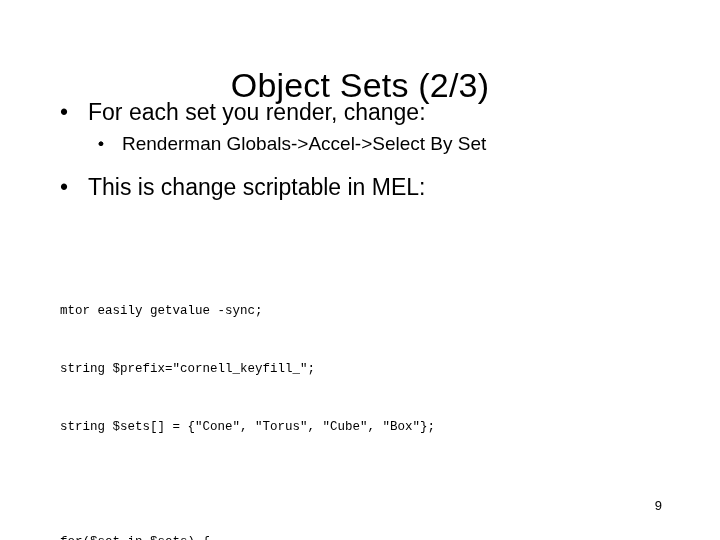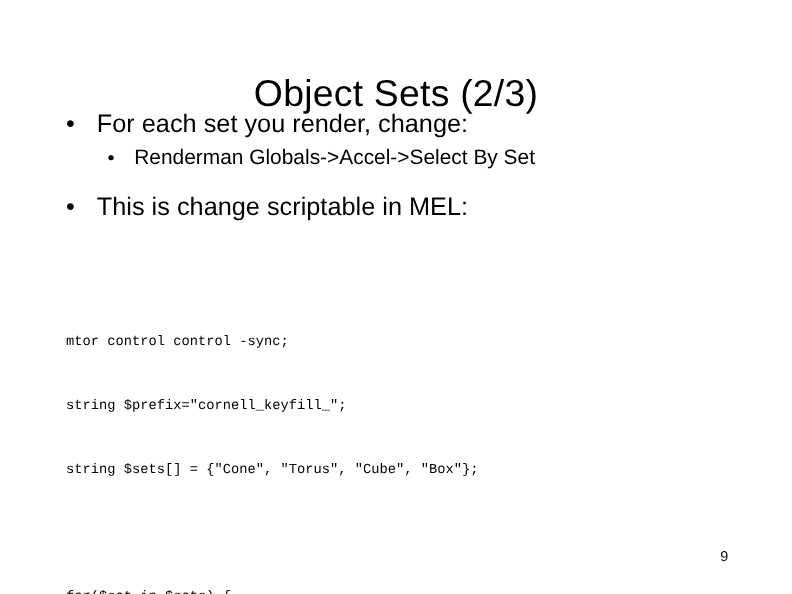--- a/index.html
+++ b/index.html
@@ -134,21 +134,21 @@
     </p>
 
     <p class="bullet-l1 gap-before-second">
       <span class="marker">•</span>
       <span>This is change scriptable in MEL:</span>
     </p>
 
   </div>
 
   <div class="code-block">
-    <div class="code-line">mtor control control -sync;</div>
+    <div class="code-line">mtor easily getvalue -sync;</div>
     <div class="code-line">string $prefix="cornell_keyfill_";</div>
     <div class="code-line">string $sets[] = {"Cone", "Torus", "Cube", "Box"};</div>
     <div class="code-line blank"></div>
     <div class="code-line">for($set in $sets) {</div>
     
     
     
     
     
     

